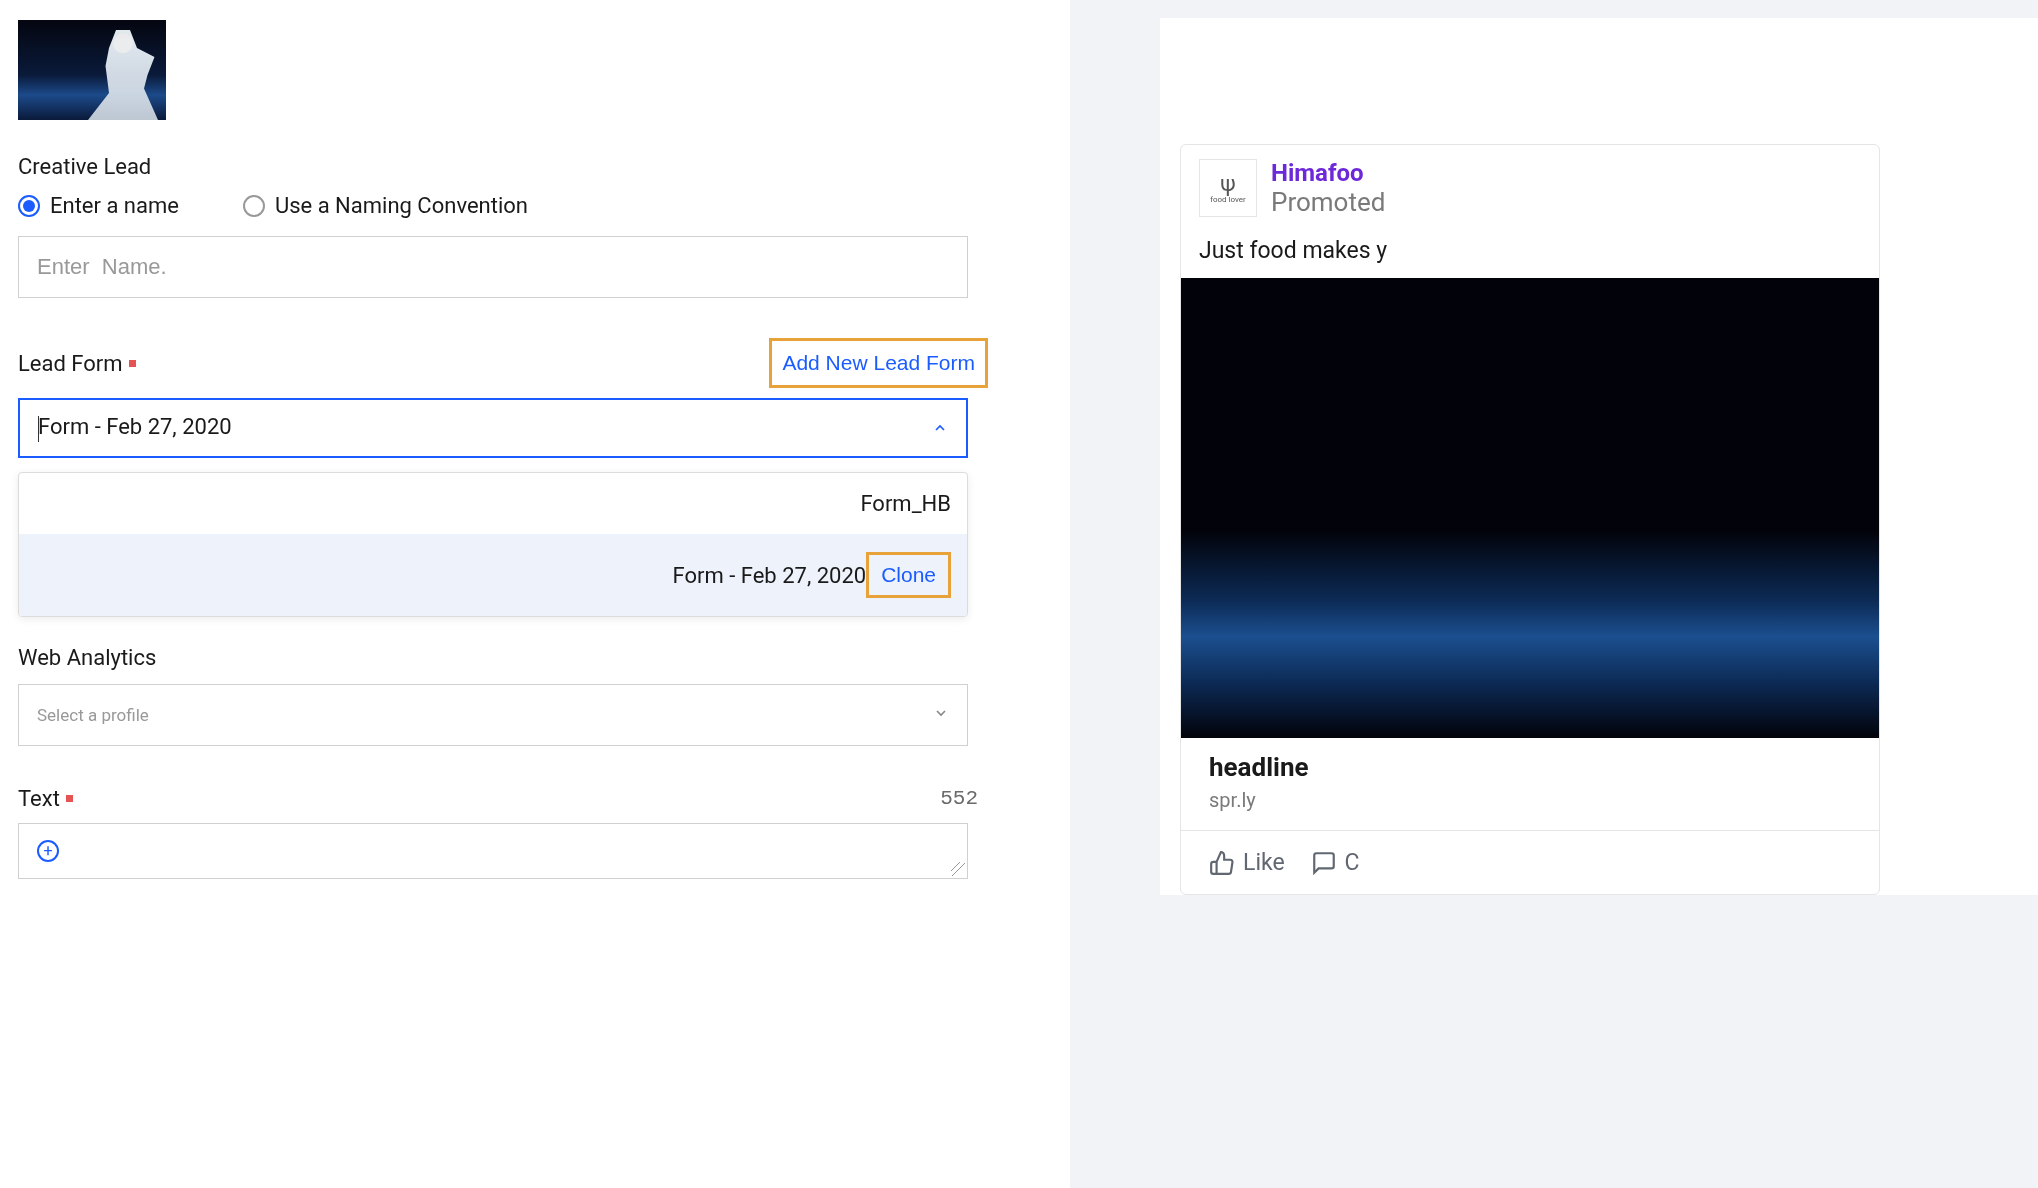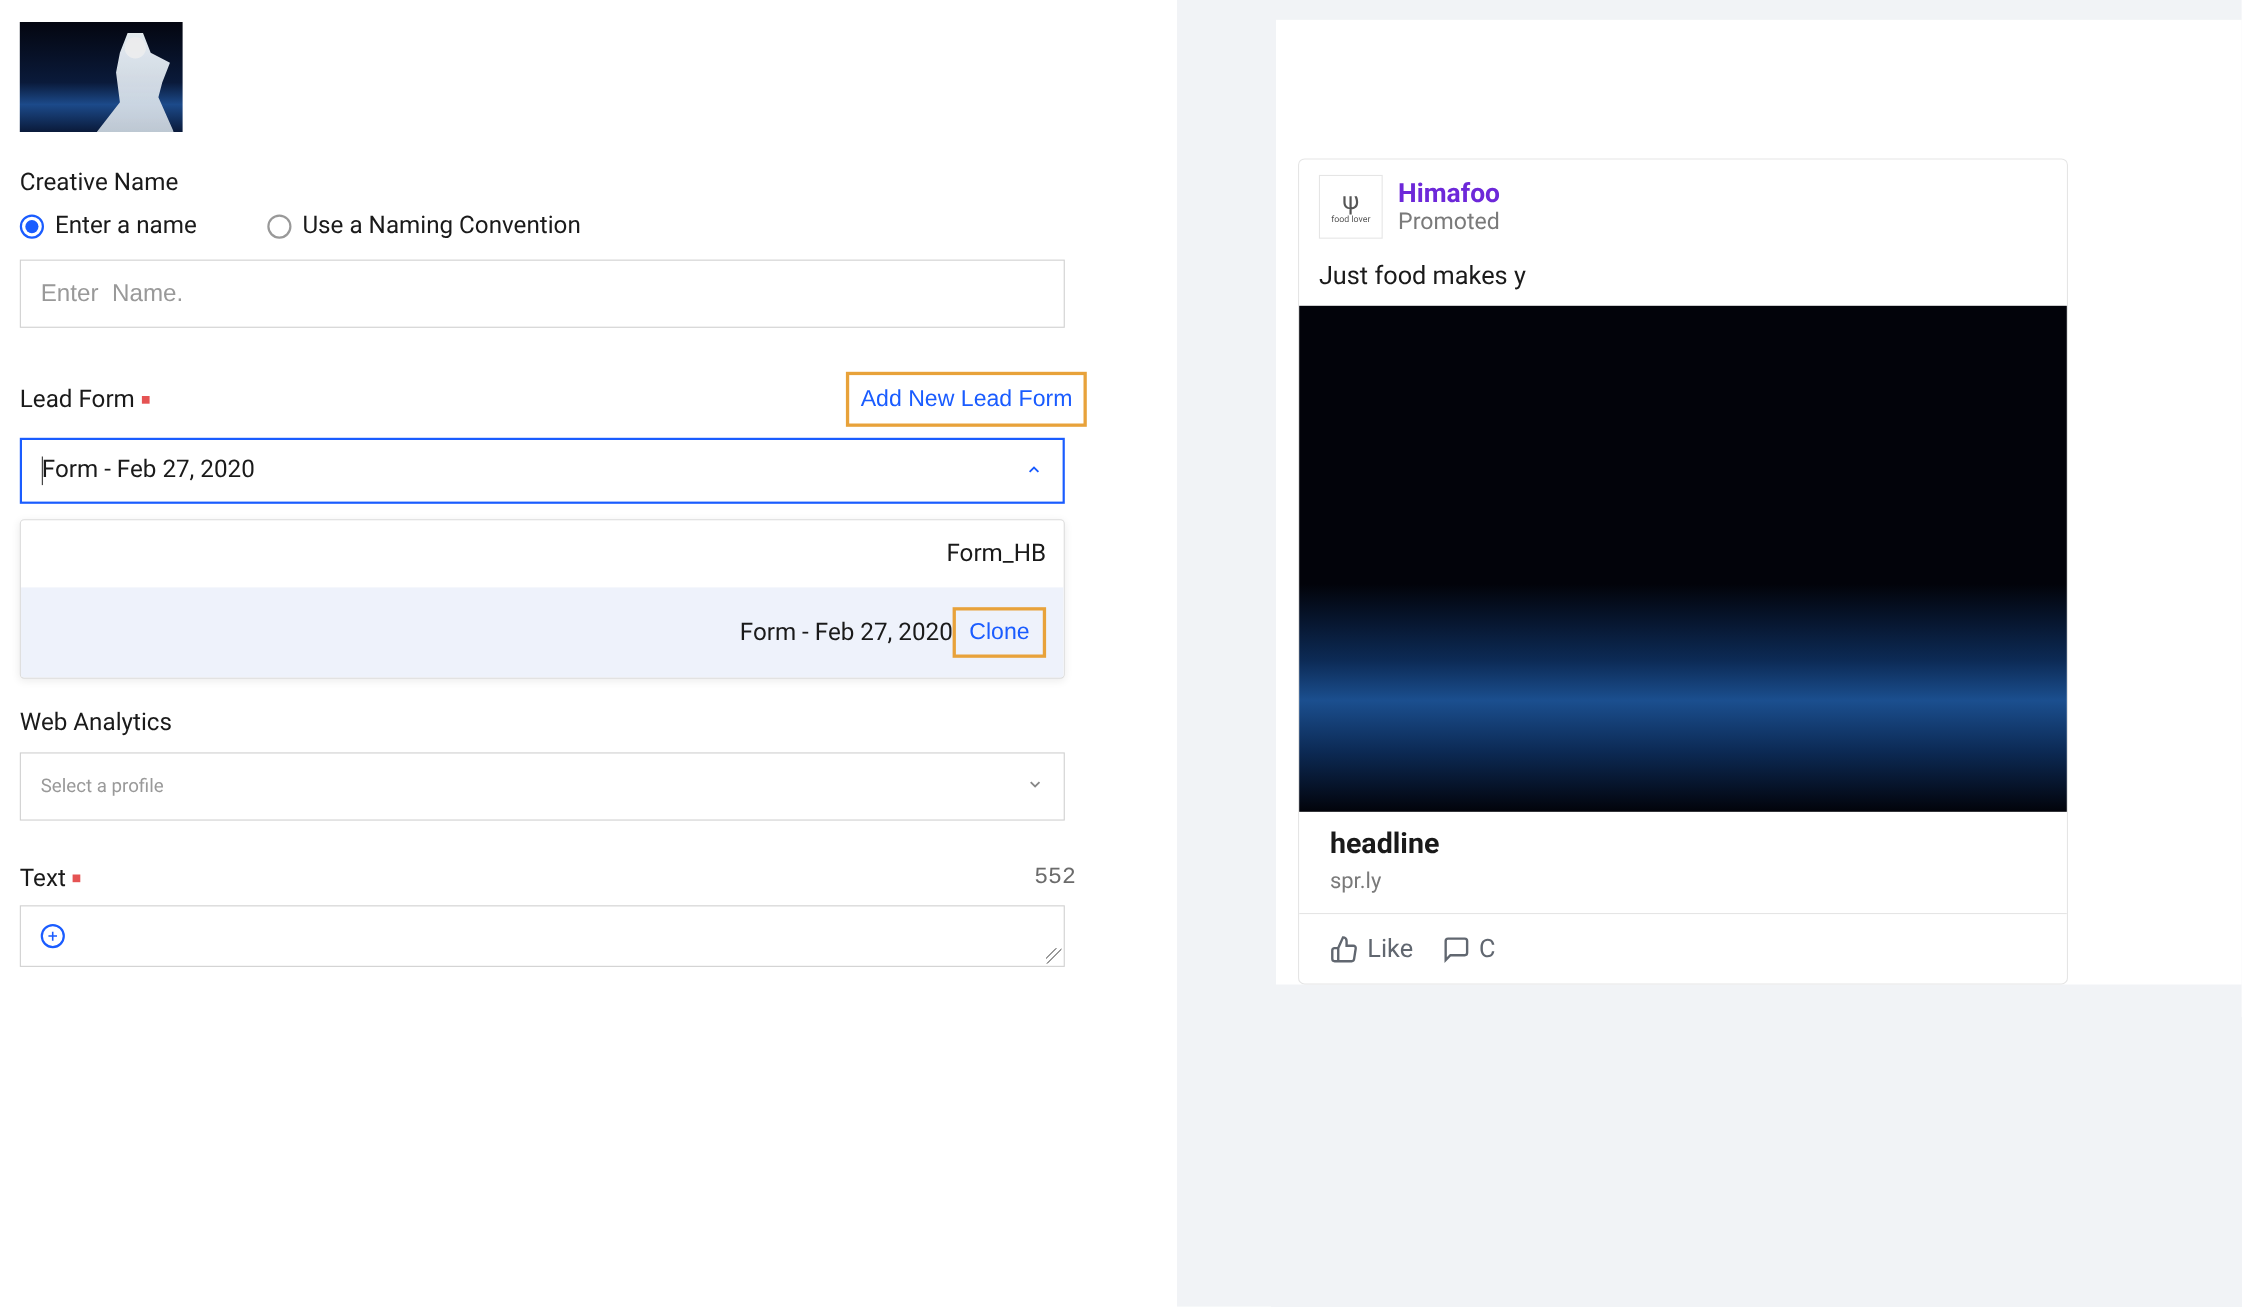--- a/index.html
+++ b/index.html
@@ -276,21 +276,21 @@
     .avatar-logo .fork {
       font-size: 22px;
       line-height: 1;
     }
     .post-name {
       font-size: 24px;
       font-weight: 700;
       color: #6d28d9;
     }
     .post-sub {
-      font-size: 21px;
+      font-size: 26px;
       color: #7a7a7a;
     }
     .post-text {
       padding: 10px 18px 14px 18px;
       font-size: 23px;
       color: #1a1a1a;
     }
     .post-image {
       width: 100%;
       height: 460px;
@@ -331,21 +331,21 @@
       height: 26px;
     }
   </style>
 </head>
 <body>
 
 <div class="left-panel">
 
   <div class="thumbnail"></div>
 
-  <div class="section-label">Creative Name</div>
+  <div class="section-label">Creative Lead</div>
   <div class="radio-row">
     <label class="radio-item">
       <span class="radio-circle checked"></span>
       <span>Enter a name</span>
     </label>
     <label class="radio-item">
       <span class="radio-circle"></span>
       <span>Use a Naming Convention</span>
     </label>
   </div>

